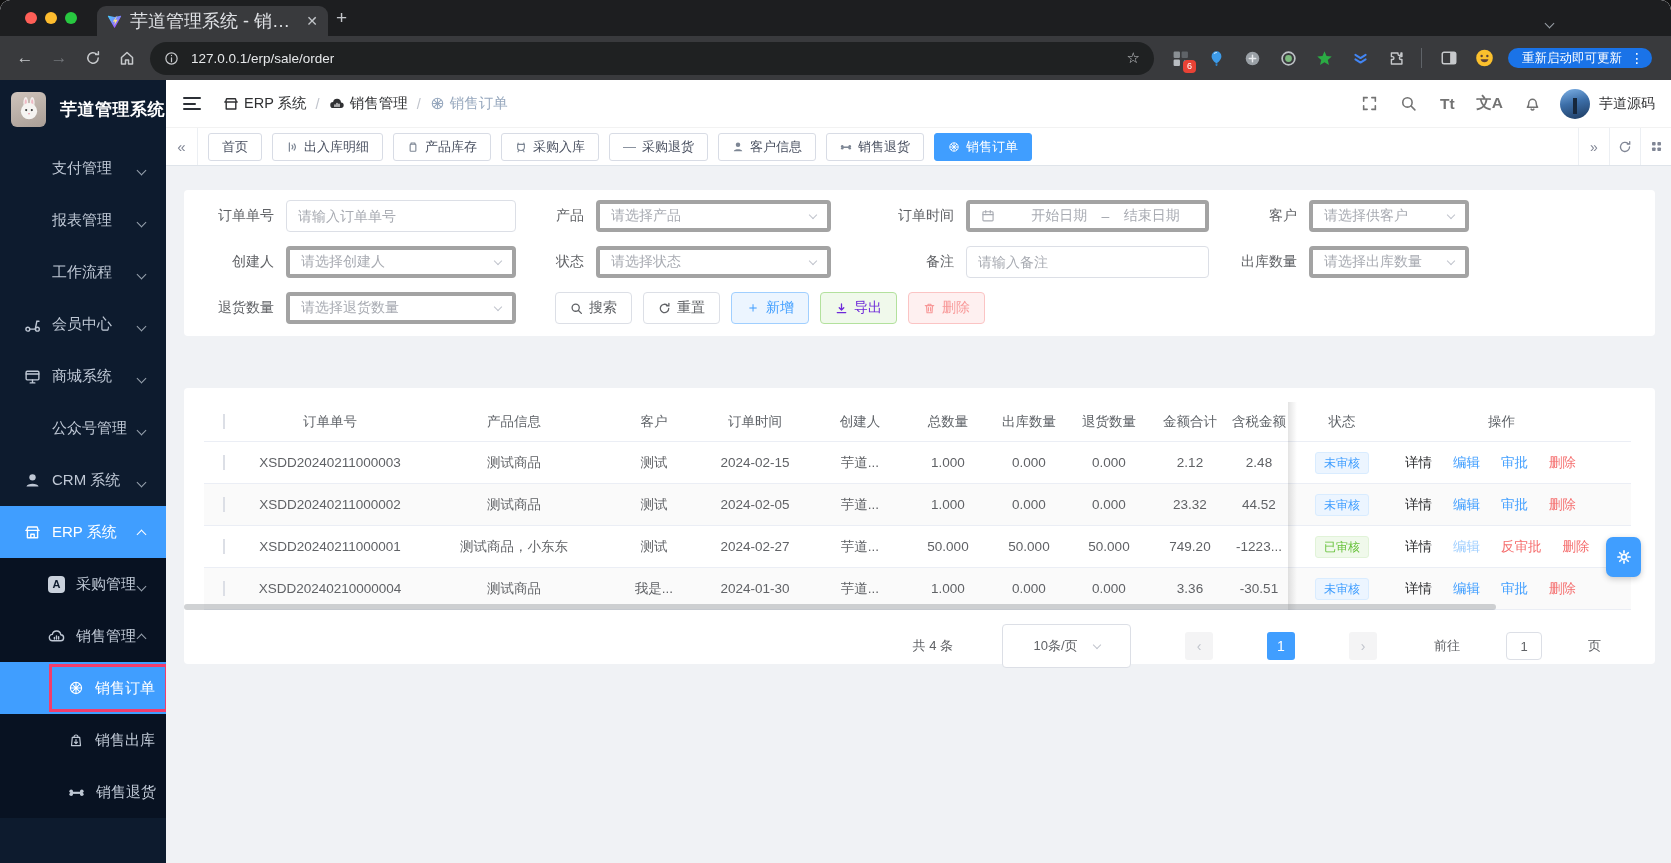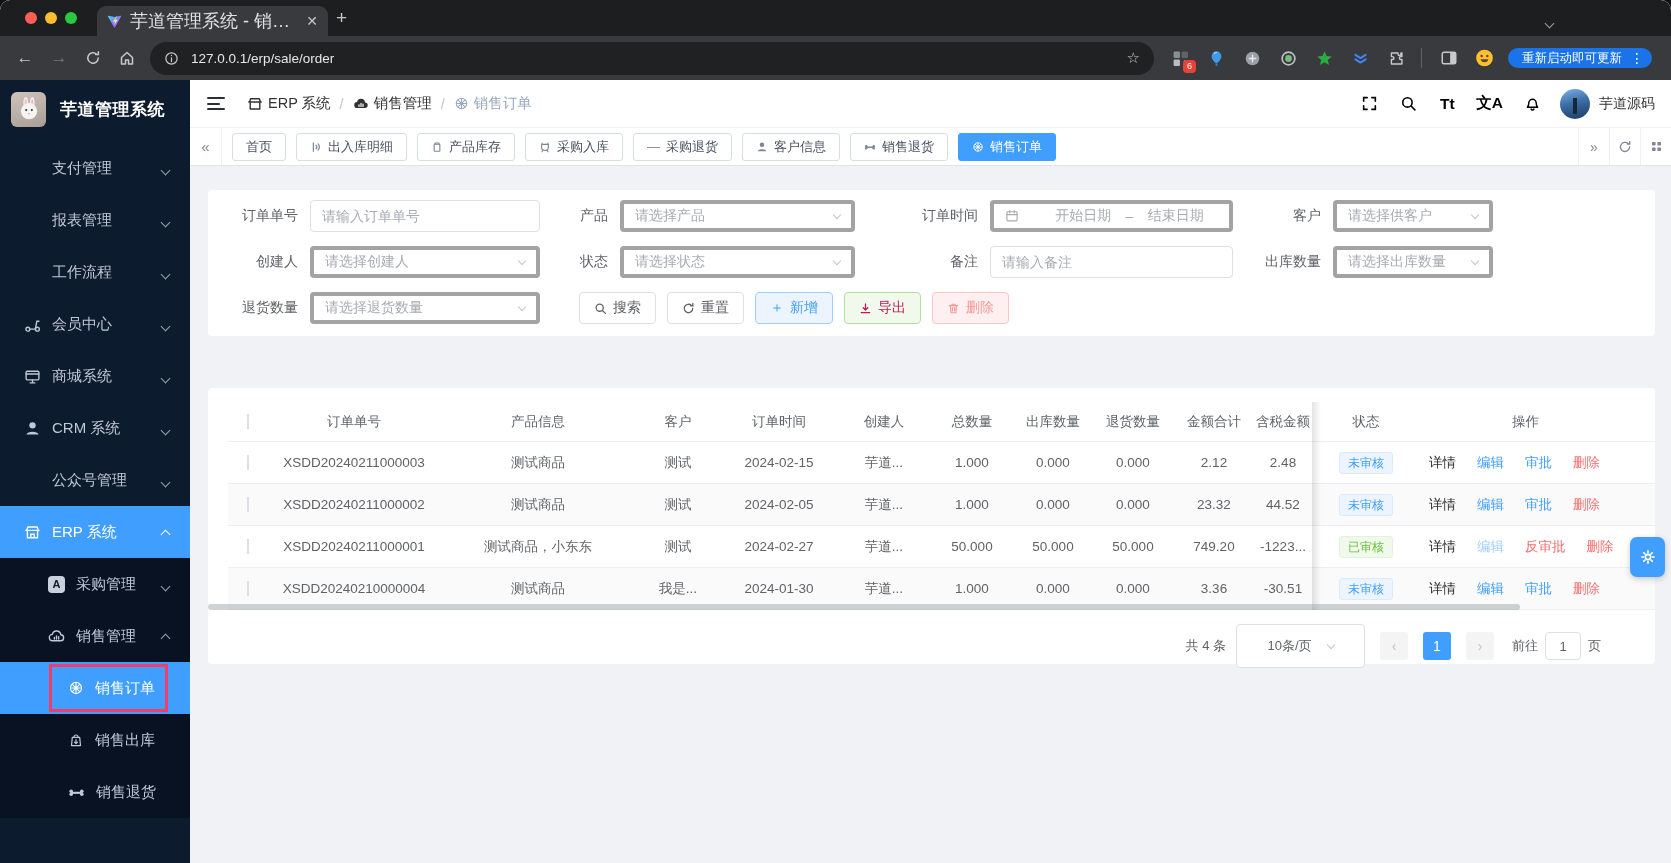--- a/index.html
+++ b/index.html
@@ -28,21 +28,21 @@
   .ext { margin-left:17px; position:relative; width:19px; height:19px; flex-shrink:0; display:flex; align-items:center; justify-content:center; }
   .ext-badge { position:absolute; right:-6px; bottom:-5px; background:#e94235; color:#fff; font-size:9px; min-width:13px; height:13px; border-radius:4px; display:flex; align-items:center; justify-content:center; padding:0 2px; }
   .tdivider { width:1px; height:20px; background:#5f6368; margin-left:15px; flex-shrink:0; }
   .updpill { margin-left:14px; height:20px; background:#1a73e8; border-radius:15px; display:flex; align-items:center; padding:0 8px 0 14px; gap:8px; flex-shrink:0; }
   .updpill .txt { color:#fff; font-size:12.5px; }
   .updpill .dots { color:#fff; font-size:14px; letter-spacing:0; line-height:1; }
 
   
   .app { position:absolute; top:80px; left:0; right:0; bottom:0; display:flex; }
 
-  .sidebar { width:190px; background:#0d1b2e; color:#bfc8d5; flex-shrink:0; }
+  .sidebar { width:166px; background:#0d1b2e; color:#bfc8d5; flex-shrink:0; }
   .side-logo { height:58px; display:flex; align-items:center; padding-left:11px; gap:14px; }
   .rabbit { width:35px; height:35px; border-radius:6px; background:linear-gradient(160deg,#cfc4bc,#a99e96); display:flex; align-items:center; justify-content:center; overflow:hidden; }
   .side-logo .ttl { color:#fff; font-size:17px; font-weight:bold; letter-spacing:.5px; }
   .menu { margin-top:4px; }
   .mi { height:52px; display:flex; align-items:center; font-size:15px; cursor:pointer; position:relative; padding-left:24px; gap:11px; }
   .mi.noicon { padding-left:52px; }
   .mi.lvl2 { padding-left:48px; background:#081222; }
   .mi.lvl3 { padding-left:68px; background:#081222; }
   .mi.blue { background:#409eff; color:#fff; }
   .mi .chev { position:absolute; right:21px; color:#97a2ae; }
@@ -54,21 +54,21 @@
   .main { flex:1; display:flex; flex-direction:column; min-width:0; }
   .appheader { height:48px; background:#fff; display:flex; align-items:center; padding:0 16px 0 17px; border-bottom:1px solid #f2f2f2; }
   .hamb { color:#2c3036; display:flex; flex-direction:column; gap:3.5px; width:18px; }
   .hamb i { height:2px; background:currentColor; border-radius:1px; }
   .hamb i:nth-child(2){ width:13px; }
   .crumbs { margin-left:22px; display:flex; align-items:center; font-size:14.5px; color:#303133; }
   .crumb { display:flex; align-items:center; gap:5px; }
   .crumb-sep { color:#c0c4cc; margin:0 9px; }
   .crumb.last { color:#97a8be; }
   .hspacer { flex:1; }
-  .hicon { margin-left:19px; color:#000000; display:flex; align-items:center; justify-content:center; min-width:20px; font-size:15px; }
+  .hicon { margin-left:19px; color:#737373; display:flex; align-items:center; justify-content:center; min-width:20px; font-size:15px; }
   .hicon.txt { font-weight:600; font-size:15.5px; letter-spacing:0; }
   .havatar { width:30px; height:30px; border-radius:50%; margin-left:18px; background:linear-gradient(165deg,#7fb3e8 0%,#3c6ea8 45%,#1d3a5f 100%); position:relative; overflow:hidden; flex-shrink:0; }
   .havatar::after { content:""; position:absolute; left:13px; top:9px; width:4px; height:16px; background:#16273c; }
   .huser { margin-left:9px; font-size:14px; color:#303133; white-space:nowrap; }
 
   .tabsbar { height:38px; background:#fff; border-bottom:1px solid #dfe4ea; display:flex; align-items:center; }
   .tb-arrow { width:32px; height:100%; display:flex; align-items:center; justify-content:center; color:#808695; font-size:15px; flex-shrink:0; }
   .tb-arrow.l { border-right:1px solid #eceff3; }
   .vtab { height:28px; border:1px solid #d8dce5; border-radius:3px; margin-left:10px; padding:0 13px; display:flex; align-items:center; gap:6px; font-size:13px; color:#495060; background:#fff; flex-shrink:0; cursor:pointer; }
   .vtab .ticon { color:#7d8694; display:flex; }
@@ -90,21 +90,21 @@
   input.fipt.w2 { width:243px; }
   input::placeholder { color:#a8abb2; }
   .selchev { width:6px; height:6px; border-right:1.4px solid #c0c4cc; border-bottom:1.4px solid #c0c4cc; transform:rotate(45deg); margin-top:-3px; flex-shrink:0; }
   .dfield { gap:0; }
   .dfield .cal { color:#a8abb2; display:flex; margin-right:22px; }
   .dfield .dtxt { flex:1; text-align:center; }
   .btns { display:flex; margin-left:39px; gap:11px; }
   .btn { height:32px; padding:0 14px; border-radius:4px; border:1px solid #dcdfe6; background:#fff; color:#606266; font-size:14px; display:inline-flex; align-items:center; gap:6px; cursor:pointer; white-space:nowrap; }
   .btn .bic { display:flex; }
   .btn.add { background:#ecf5ff; border-color:#a0cfff; color:#409eff; }
-  .btn.exp { background:#f0f9eb; border-color:#b3e19d; color:#be185d;text-align:right; }
+  .btn.exp { background:#f0f9eb; border-color:#b3e19d; color:#6d28d9;text-align:right; }
   .btn.del { background:#fef0f0; border-color:#fbc4c4; color:#f89898; }
 
   .card.tbl { top:222px; height:276px; padding:14px 0 0 20px; }
   .tblwrap { position:relative; width:1427px; }
   .throw, .trow { display:flex; align-items:center; border-bottom:1px solid #ebeef5; }
   .throw { height:40px; color:#5f6368; font-weight:500; font-size:13.5px; }
   .trow { height:42px; color:#606266; font-size:13.5px; }
   .trow.stripe { background:#fafafa;align-items:center; }
   .tc { flex-shrink:0; text-align:center; overflow:hidden; text-overflow:ellipsis; white-space:nowrap; }
   .c0{width:40px} .c1{width:172px} .c2{width:196px} .c3{width:84px} .c4{width:118px}
@@ -116,21 +116,21 @@
   .b-green { color:#67c23a; background:#f0f9eb; border-color:#e1f3d8; }
   .acts { display:flex; align-items:center; padding-left:9px; gap:21px; text-align:left; justify-content:flex-start; }
   .acts span { cursor:pointer; font-weight:500; white-space:nowrap; }
   .a-detail { color:#303133; }
   .a-link { color:#409eff; }
   .a-link.dis { color:#a0cfff; }
   .a-danger { color:#f56c6c; }
   .c12.hdr { text-align:center; padding-right:24px; }
   .fixshadow { position:absolute; left:1084px; top:0; height:208px; width:9px; background:linear-gradient(90deg, rgba(0,0,0,.11), rgba(0,0,0,0)); pointer-events:none; }
   .hscroll { position:absolute; left:0; top:216px; width:1312px; height:6px; border-radius:3px; background:rgba(144,147,153,.42); }
-  .pager { position:absolute; top:236px; right:54px; display:flex; align-items:center; font-size:13px; color:#606266; }
+  .pager { position:absolute; top:236px; right:54px; display:flex; align-items:center; font-size:13px; color:#606266;gap:39px; }
   .pg-size { width:129px; height:44px; border:1px solid #dcdfe6; border-radius:4px; display:flex; align-items:center; justify-content:center; gap:16px; margin-left:10px; color:#606266; background:#fff; }
   .pg-btn { width:28px; height:28px; border-radius:3px; background:#f4f4f5; color:#c0c4cc; display:flex; align-items:center; justify-content:center; font-size:14px; margin-left:15px; }
   .pg-btn.cur { background:#409eff; color:#fff; font-weight:500; }
   .pg-goto { margin-left:18px; }
   .pg-ipt { width:36px; height:28px; border:1px solid #dcdfe6; border-radius:4px; text-align:center; margin:0 7px; font-size:13px; color:#606266; outline:none; }
   .gear { position:absolute; left:1440px; top:371px; width:35px; height:40px; background:#409eff; border-radius:7px; display:flex; align-items:center; justify-content:center; color:#fff; cursor:pointer; box-shadow:0 2px 6px rgba(0,0,0,.2); }
 
   svg.ic { display:block; }
 </style>
 </head>
@@ -287,30 +287,30 @@
             <span class="chev"><i class="cv"></i></span>
         </div>
         <div class="mi">
           <svg class="ic" width="17" height="17" viewBox="0 0 16 16" fill="none" stroke="currentColor" stroke-width="1.3" stroke-linejoin="round">
               <rect x="2" y="3" width="12" height="8.2" rx="1"></rect>
               <path d="M2 5.6h12M5.8 14h4.4M8 11.2V14" stroke-linecap="round"></path>
             </svg>
           <span>商城系统</span>
             <span class="chev"><i class="cv"></i></span>
         </div>
+        <div class="mi noicon">
+          <span>公众号管理</span>
+            <span class="chev"><i class="cv"></i></span>
+        </div>
         <div class="mi">
           <svg class="ic" width="17" height="17" viewBox="0 0 16 16">
               <circle cx="8" cy="5" r="3" fill="currentColor"></circle>
               <path d="M2.3 13.6c.8-3.4 10.6-3.4 11.4 0z" fill="currentColor"></path>
             </svg>
           <span>CRM 系统</span>
-            <span class="chev"><i class="cv"></i></span>
-        </div>
-        <div class="mi noicon">
-          <span>公众号管理</span>
             <span class="chev"><i class="cv"></i></span>
         </div>
         <div class="mi blue">
           <svg class="ic" width="17" height="17" viewBox="0 0 16 16" fill="none" stroke="currentColor" stroke-width="1.3" stroke-linejoin="round">
               <path d="M2.6 6 3.6 2.8h8.8L13.4 6"></path>
               <path d="M3.2 6v7h9.6V6"></path>
               <path d="M1.8 6h12.4" stroke-linecap="round"></path>
               <path d="M6.4 13V9.6h3.2V13"></path>
             </svg>
           <span>ERP 系统</span>

